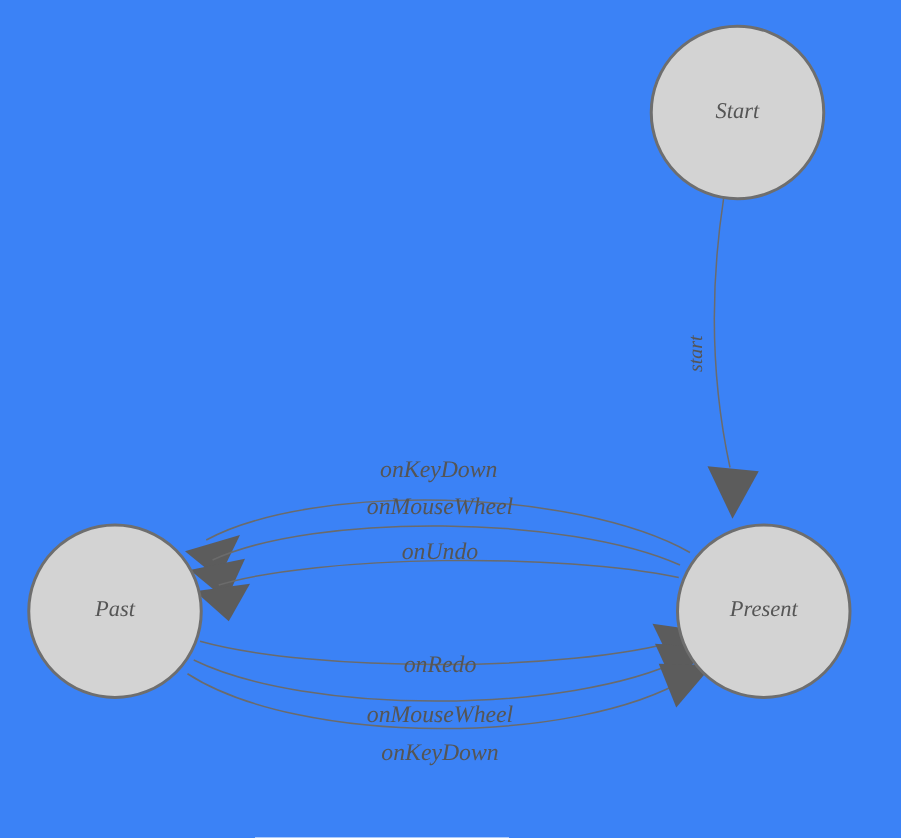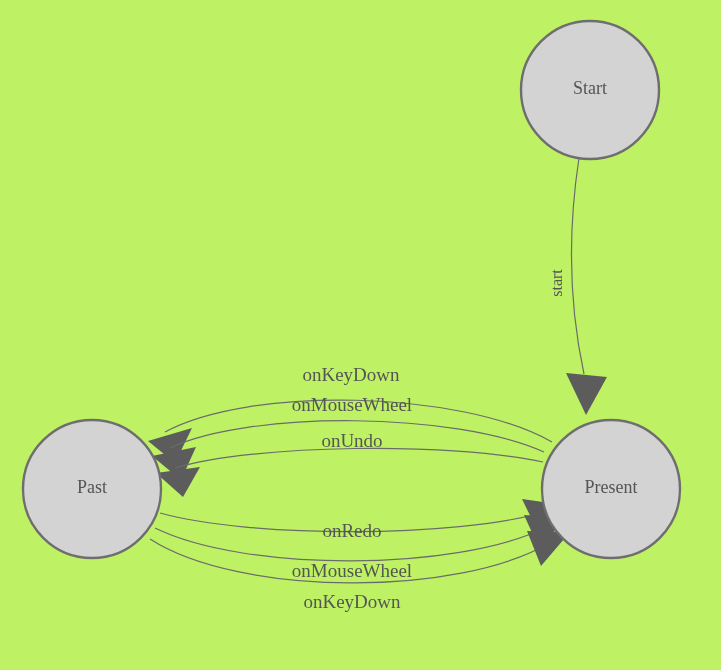--- a/index.html
+++ b/index.html
@@ -7,22 +7,23 @@
     padding: 0;
     background: #ffffff;
   }
   body {
     font-family: "Liberation Serif", serif;
   }
   #diagram-canvas {
     position: relative;
     width: 721px;
     height: 670px;
-    background: #bef264;
+    background: #3b82f6;
     overflow: hidden;
+    font-style: italic;
   }
   #diagram-svg {
     position: absolute;
     left: 0;
     top: 0;
     width: 721px;
     height: 670px;
   }
   .node-circle {
     stroke-width: 2.4;

